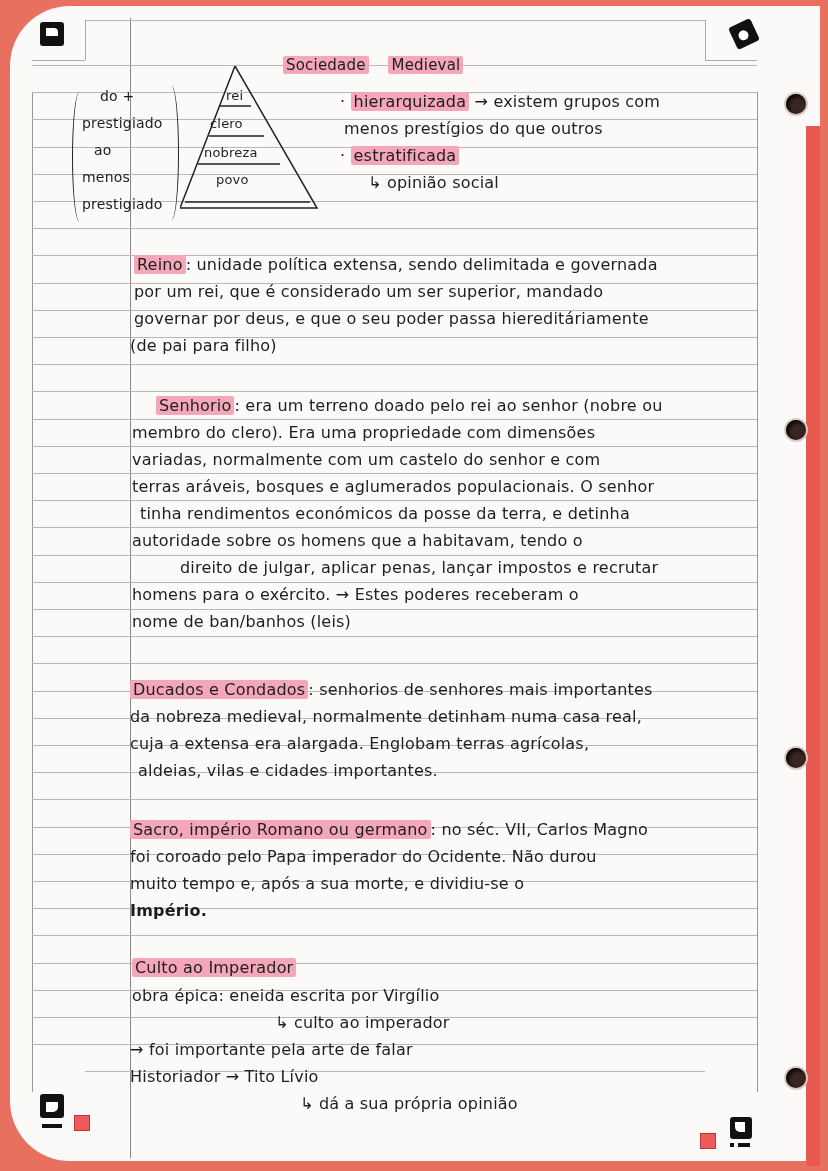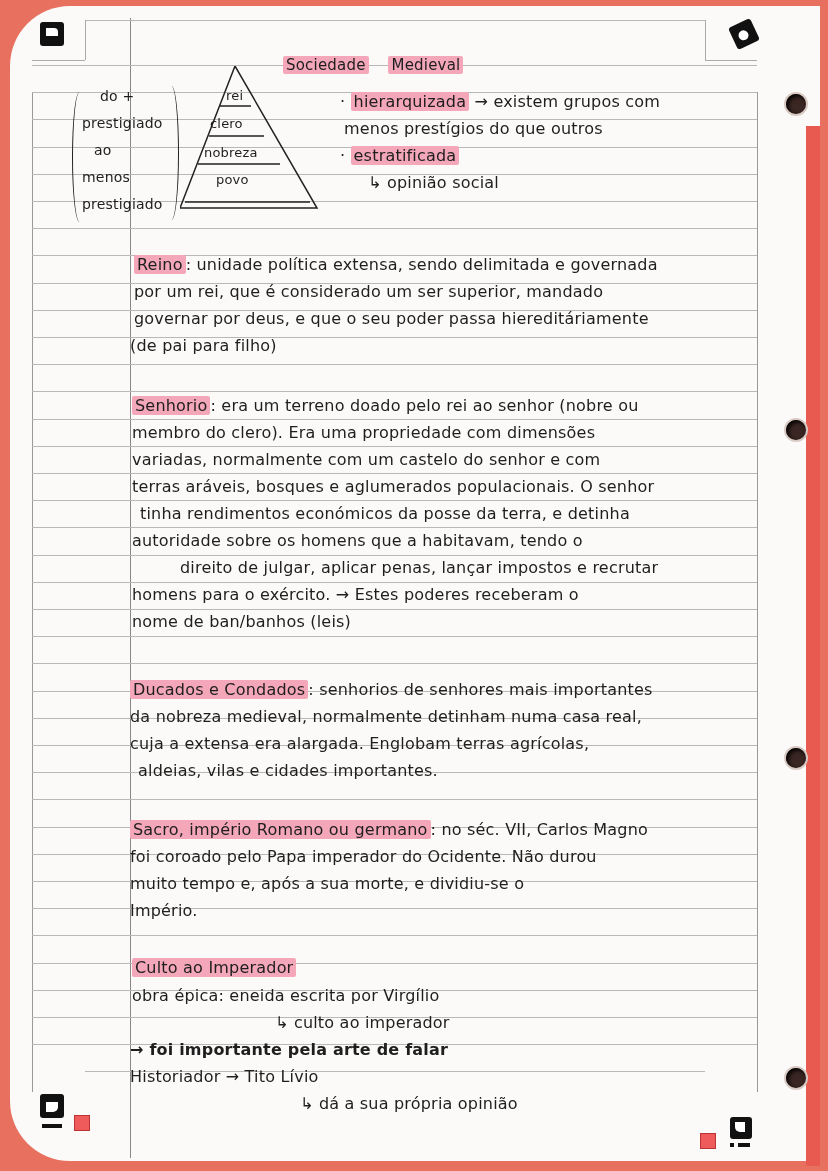--- a/index.html
+++ b/index.html
@@ -136,21 +136,21 @@
 </div>
 <div class="hw" style="left:368px;top:173px;">↳ opinião social</div>
 
 <div class="hw" style="left:134px;top:255px;">
   <span class="hl">Reino</span><span>: unidade política extensa, sendo delimitada e governada</span>
 </div>
 <div class="hw" style="left:134px;top:282px;">por um rei, que é considerado um ser superior, mandado</div>
 <div class="hw" style="left:134px;top:309px;">governar por deus, e que o seu poder passa hiereditáriamente</div>
 <div class="hw" style="left:130px;top:336px;">(de pai para filho)</div>
 
-<div class="hw" style="left:132px;top:396px;">
+<div class="hw" style="left:132px;top:396px;padding-left:24px;">
   <span class="hl">Senhorio</span><span>: era um terreno doado pelo rei ao senhor (nobre ou</span>
 </div>
 <div class="hw" style="left:132px;top:423px;">membro do clero). Era uma propriedade com dimensões</div>
 <div class="hw" style="left:132px;top:450px;">variadas, normalmente com um castelo do senhor e com</div>
 <div class="hw" style="left:132px;top:477px;">terras aráveis, bosques e aglumerados populacionais. O senhor</div>
 <div class="hw" style="left:132px;top:504px;padding-left:8px;">tinha rendimentos económicos da posse da terra, e detinha</div>
 <div class="hw" style="left:132px;top:531px;">autoridade sobre os homens que a habitavam, tendo o</div>
 <div class="hw" style="left:132px;top:558px;padding-left:48px;">direito de julgar, aplicar penas, lançar impostos e recrutar</div>
 <div class="hw" style="left:132px;top:585px;">homens para o exército. → Estes poderes receberam o</div>
 <div class="hw" style="left:132px;top:612px;">nome de ban/banhos (leis)</div>
@@ -160,22 +160,22 @@
 </div>
 <div class="hw" style="left:130px;top:707px;">da nobreza medieval, normalmente detinham numa casa real,</div>
 <div class="hw" style="left:130px;top:734px;">cuja a extensa era alargada. Englobam terras agrícolas,</div>
 <div class="hw" style="left:130px;top:761px;padding-left:8px;">aldeias, vilas e cidades importantes.</div>
 
 <div class="hw" style="left:130px;top:820px;">
   <span class="hl">Sacro, império Romano ou germano</span><span>: no séc. VII, Carlos Magno</span>
 </div>
 <div class="hw" style="left:130px;top:847px;">foi coroado pelo Papa imperador do Ocidente. Não durou</div>
 <div class="hw" style="left:130px;top:874px;">muito tempo e, após a sua morte, e dividiu-se o</div>
-<div class="hw" style="left:130px;top:901px;">Império.</div>
+<div class="hw" style="left:130px;top:901px;font-weight:bold;">Império.</div>
 
 <div class="hw" style="left:132px;top:958px;">
   <span class="hl">Culto ao Imperador</span>
 </div>
 <div class="hw" style="left:132px;top:986px;">obra épica: eneida escrita por Virgílio</div>
 <div class="hw" style="left:275px;top:1013px;">↳ culto ao imperador</div>
-<div class="hw" style="left:130px;top:1040px;font-weight:bold;">→ foi importante pela arte de falar</div>
+<div class="hw" style="left:130px;top:1040px;">→ foi importante pela arte de falar</div>
 <div class="hw" style="left:130px;top:1067px;">Historiador → Tito Lívio</div>
 <div class="hw" style="left:300px;top:1094px;">↳ dá a sua própria opinião</div>
 
 </body></html>

